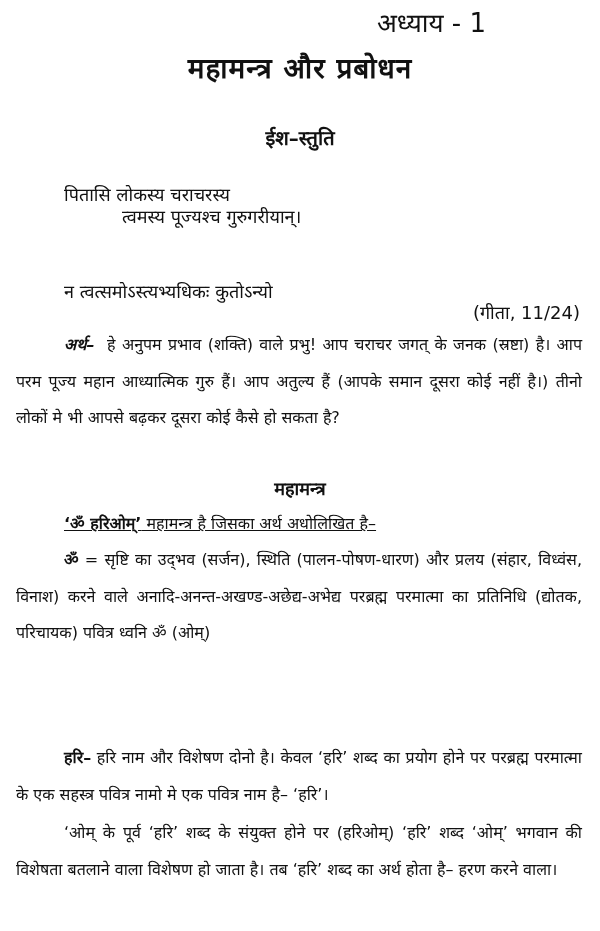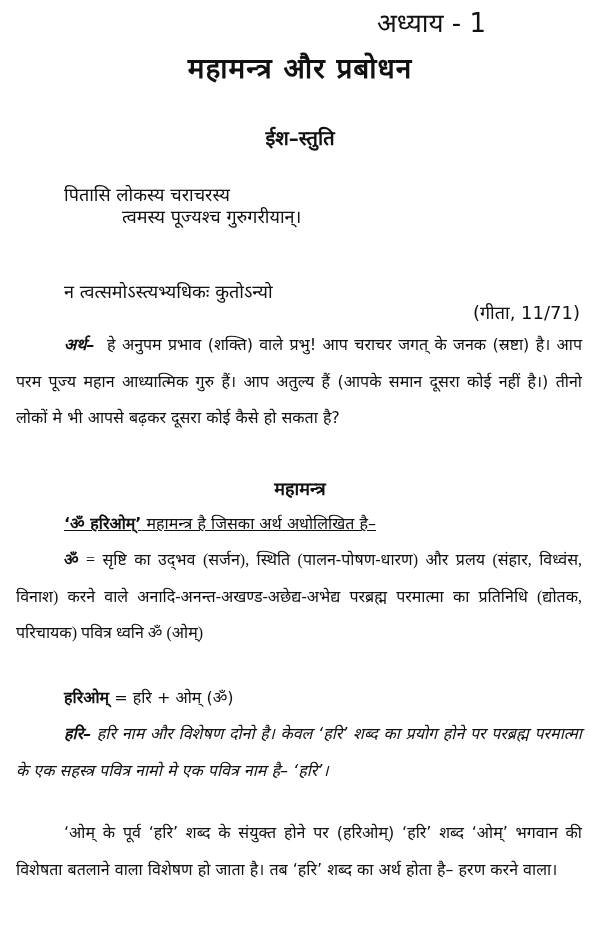--- a/index.html
+++ b/index.html
@@ -52,56 +52,53 @@
     .para .indent { display: inline-block; width: 48px; }
     .bolditalic { font-weight: bold; font-style: italic; }
     .bold { font-weight: bold; }
 
     .p-meaning { top: 327px; }
     .section2 {
       top: 476px; left: 0; width: 600px; text-align: center;
       font-size: 18px; font-weight: bold;
     }
     .p-mantra { top: 506px; text-decoration: underline; }
-    .p-om { top: 542px; font-family: Liberation Serif, serif; }
+    .p-om { top: 542px; }
     .p-hariom-eq { top: 680px; }
-    .p-hari { top: 716px; font-style: italic; }
+    .p-hari { top: 740px; }
     .p-omhari { top: 815px; }
   </style>
 </head>
 <body>
 
 <div class="page">
 
   <div class="abs chapter">अध्याय - 1</div>
   <div class="abs title">महामन्त्र और प्रबोधन</div>
   <div class="abs subtitle">ईश–स्तुति</div>
 
   <div class="abs verse v1">पितासि लोकस्य चराचरस्य</div>
   <div class="abs verse v2">त्वमस्य पूज्यश्च गुरुगरीयान्।</div>
   <div class="abs verse v3">न त्वत्समोऽस्त्यभ्यधिकः कुतोऽन्यो</div>
-  <div class="abs citation">(गीता, 11/71)</div>
+  <div class="abs citation">(गीता, 11/24)</div>
 
   <div class="para p-meaning">
     <span class="indent"></span><span class="bolditalic">अर्थ–</span>&nbsp;&nbsp;<span>हे अनुपम प्रभाव (शक्ति) वाले प्रभु! आप चराचर जगत् के जनक (स्रष्टा) है। आप परम पूज्य महान आध्यात्मिक गुरु हैं। आप अतुल्य हैं (आपके समान दूसरा कोई नहीं है।) तीनो लोकों मे भी आपसे बढ़कर दूसरा कोई कैसे हो सकता है?</span>
   </div>
 
   <div class="abs section2">महामन्त्र</div>
 
   <div class="para p-mantra">
     <span class="indent"></span><span class="bold">‘ॐ हरिओम्’</span><span> महामन्त्र है जिसका अर्थ अधोलिखित है–</span>
   </div>
 
   <div class="para p-om">
     <span class="indent"></span><span class="bold">ॐ</span><span> = सृष्टि का उद्‌भव (सर्जन), स्थिति (पालन-पोषण-धारण) और प्रलय (संहार, विध्वंस, विनाश) करने वाले अनादि-अनन्त-अखण्ड-अछेद्य-अभेद्य परब्रह्म परमात्मा का प्रतिनिधि (द्योतक, परिचायक) पवित्र ध्वनि ॐ (ओम्)</span>
   </div>
 
-  <div class="para p-hariom-eq">
-    <span class="indent"></span><span class="bold">हरिओम्</span><span> = हरि + ओम् (ॐ)</span>
-  </div>
 
   <div class="para p-hari">
     <span class="indent"></span><span class="bold">हरि–</span><span> हरि नाम और विशेषण दोनो है। केवल ‘हरि’ शब्द का प्रयोग होने पर परब्रह्म परमात्मा के एक सहस्त्र पवित्र नामो मे एक पवित्र नाम है– ‘हरि’।</span>
   </div>
 
   <div class="para p-omhari">
     <span class="indent"></span><span>‘ओम् के पूर्व ‘हरि’ शब्द के संयुक्त होने पर (हरिओम्) ‘हरि’ शब्द ‘ओम्’ भगवान की विशेषता बतलाने वाला विशेषण हो जाता है। तब ‘हरि’ शब्द का अर्थ होता है– हरण करने वाला।</span>
   </div>
 
 </div>

